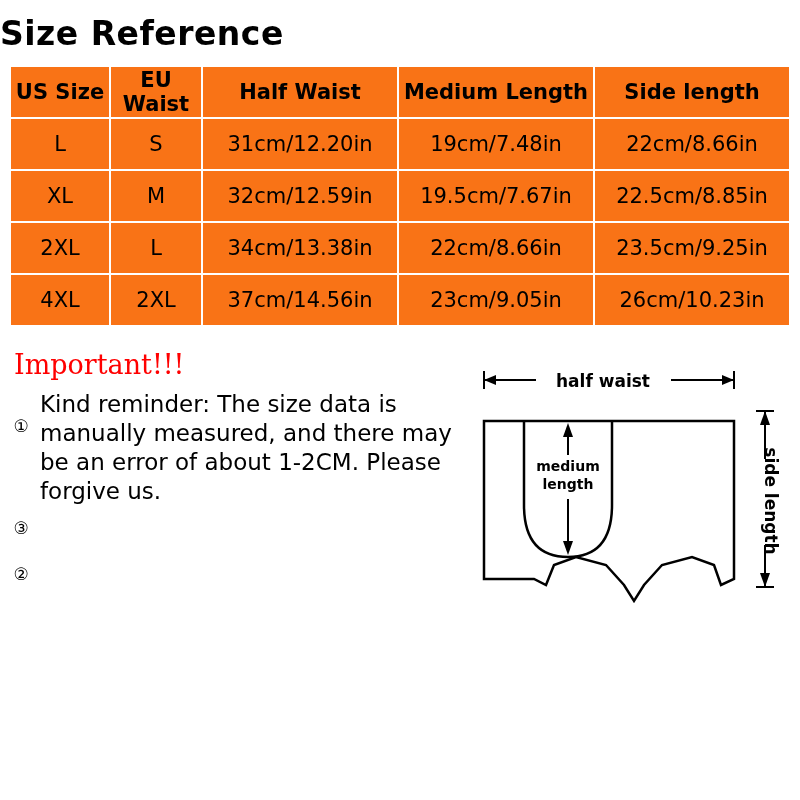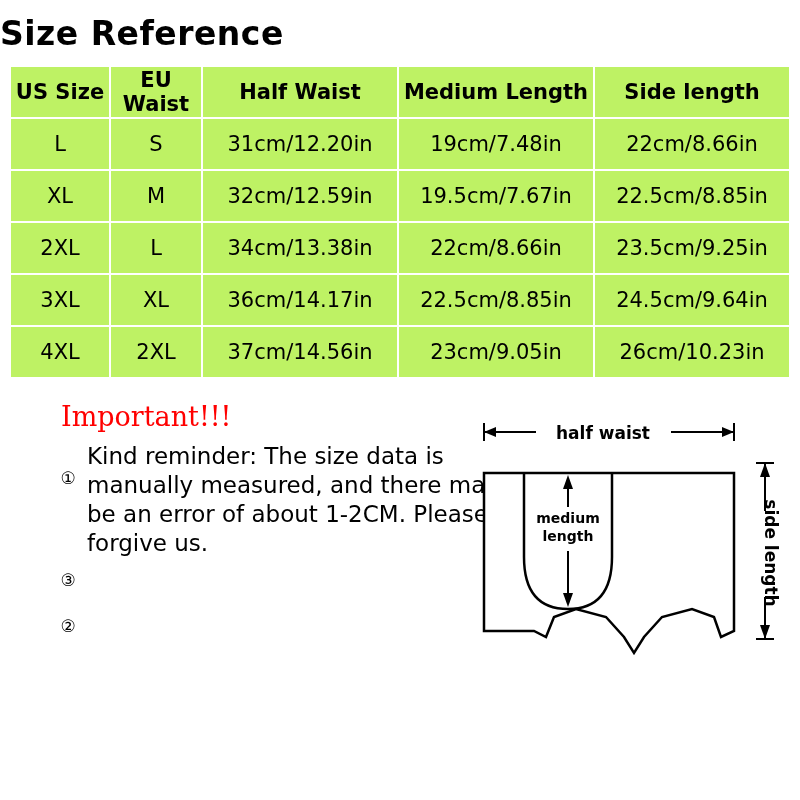--- a/index.html
+++ b/index.html
@@ -26,21 +26,21 @@
 
   table.size-table {
     border-collapse: collapse;
     width: 780px;
     margin: 0 auto;
     table-layout: fixed;
   }
   table.size-table th,
   table.size-table td {
     border: 2px solid #ffffff;
-    background: #bef264;
+    background: #f97316;
     text-align: center;
     font-size: 21px;
     color: #000;
     height: 50px;
     padding: 0 2px;
   }
   table.size-table th {
     font-weight: bold;
     font-size: 21px;
     height: 50px;
@@ -51,21 +51,20 @@
   col.c0 { width: 100px; }
   col.c1 { width: 92px; }
   col.c2 { width: 196px; }
   col.c3 { width: 196px; }
   col.c4 { width: 196px; }
 
   .lower {
     position: relative;
     margin-top: 22px;
     height: 390px;
-    margin-left: 47px;
   }
 
   .notes {
     position: absolute;
     left: 8px;
     top: 0;
     width: 470px;
   }
 
   .important {
@@ -150,27 +149,20 @@
       <td>22.5cm/8.85in</td>
     </tr>
     <tr>
       <td>2XL</td>
       <td>L</td>
       <td>34cm/13.38in</td>
       <td>22cm/8.66in</td>
       <td>23.5cm/9.25in</td>
     </tr>
     <tr>
-      <td>3XL</td>
-      <td>XL</td>
-      <td>36cm/14.17in</td>
-      <td>22.5cm/8.85in</td>
-      <td>24.5cm/9.64in</td>
-    </tr>
-    <tr>
       <td>4XL</td>
       <td>2XL</td>
       <td>37cm/14.56in</td>
       <td>23cm/9.05in</td>
       <td>26cm/10.23in</td>
     </tr>
   </tbody>
 </table>
 
 <div class="lower">

